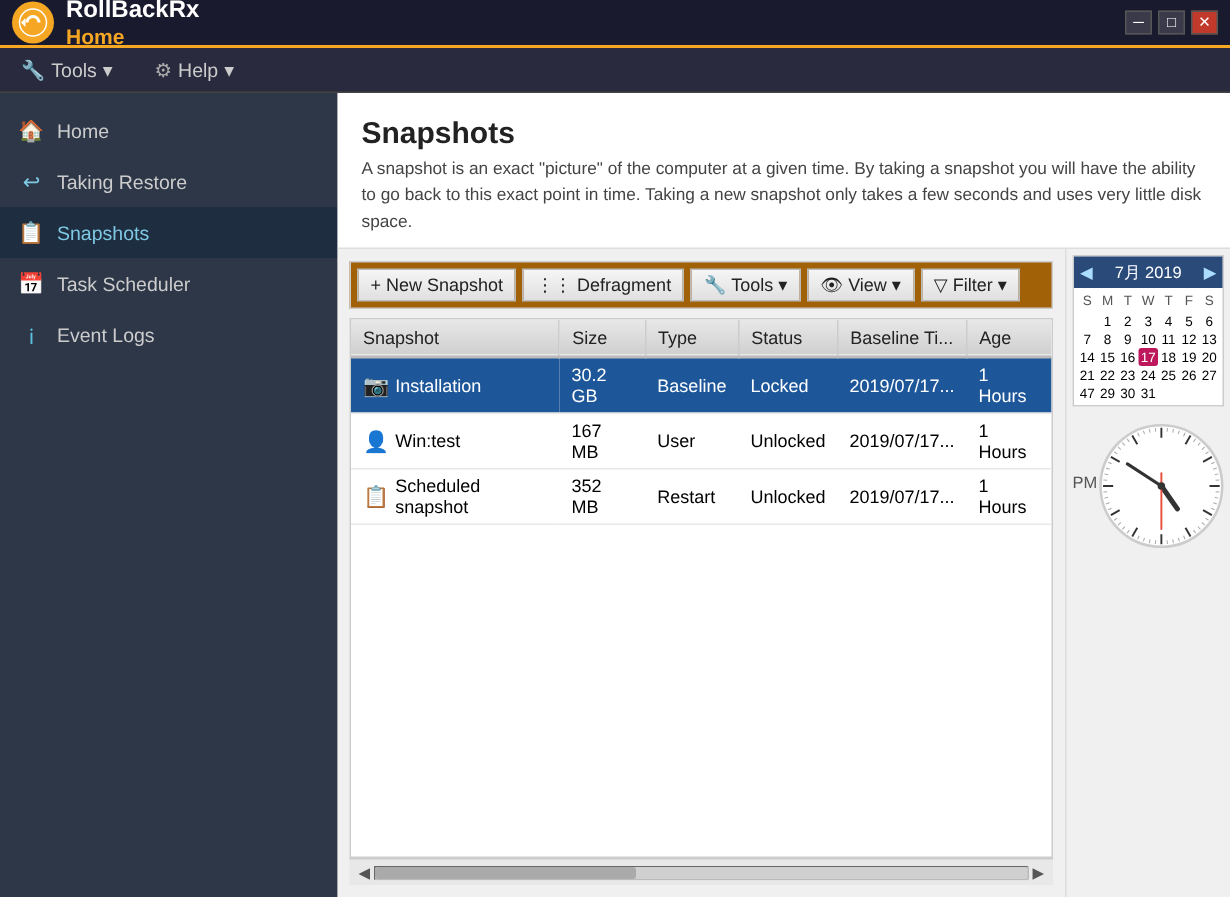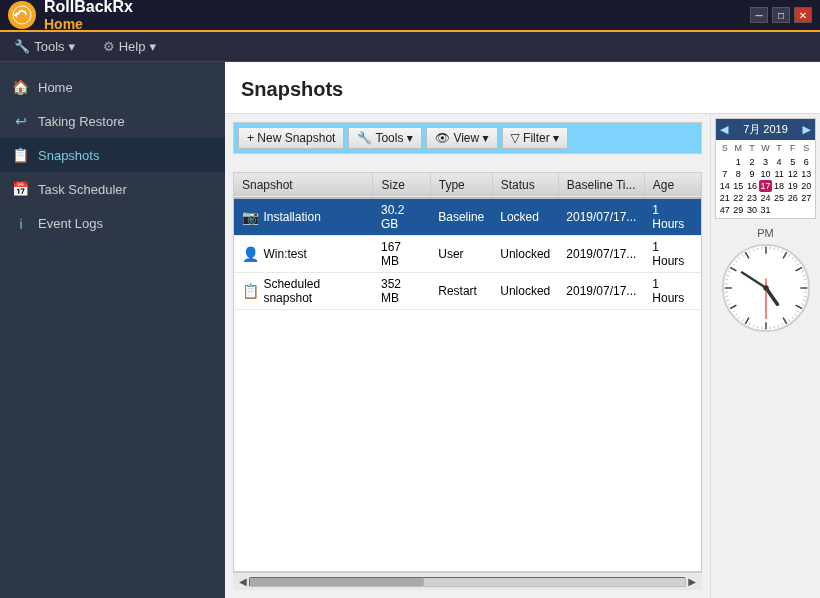--- a/index.html
+++ b/index.html
@@ -159,22 +159,22 @@
       display: flex;
       flex-direction: column;
       overflow: hidden;
       padding: 8px;
     }
 
     
     #toolbar {
       display: flex;
       gap: 4px;
-      margin-bottom: 18px;
-      background: #7dd3fc;
+      margin-bottom: 6px;
+      background: #a16207;
       padding: 4px;
       border: 1px solid #ccc;
     }
     .toolbar-btn {
       display: flex;
       align-items: center;
       gap: 4px;
       padding: 3px 8px;
       background: linear-gradient(to bottom, #f5f5f5, #e0e0e0);
       border: 1px solid #bbb;
@@ -312,21 +312,20 @@
     .cal-day.today {
       background: #be185d;
       color: white;
       border-radius: 2px;
     }
     .cal-day.empty { color: transparent; }
 
     
     #clock-container {
       display: flex;
-      flex-direction: column;
       align-items: center;
     }
     .clock-label {
       font-size: 11px;
       color: #555;
       margin-bottom: 4px;
     }
     #clock-svg {
       width: 90px;
       height: 90px;
@@ -391,28 +390,32 @@
     </div>
     <div class="sidebar-item">
       <span class="sidebar-icon" style="color:#5bc0de;">ℹ</span>
       <span>Event Logs</span>
     </div>
   </div>
 
   <div id="content">
     <div id="content-header">
       <h1>Snapshots</h1>
+      <p>A snapshot is an exact "picture" of the computer at a given time. By taking a snapshot you will have the ability to go back to this exact point in time. Taking a new snapshot only takes a few seconds and uses very little disk space.</p>
     </div>
 
     <div id="snapshot-area">
       <div id="snapshot-main">
 
         <div id="toolbar">
           <button class="toolbar-btn">
             <span>+ New Snapshot</span>
+          </button>
+          <button class="toolbar-btn">
+            <span>⋮⋮ Defragment</span>
           </button>
           <button class="toolbar-btn">
             <span>🔧 Tools ▾</span>
           </button>
           <button class="toolbar-btn">
             <span>👁 View ▾</span>
           </button>
           <button class="toolbar-btn">
             <span>▽ Filter ▾</span>
           </button>

